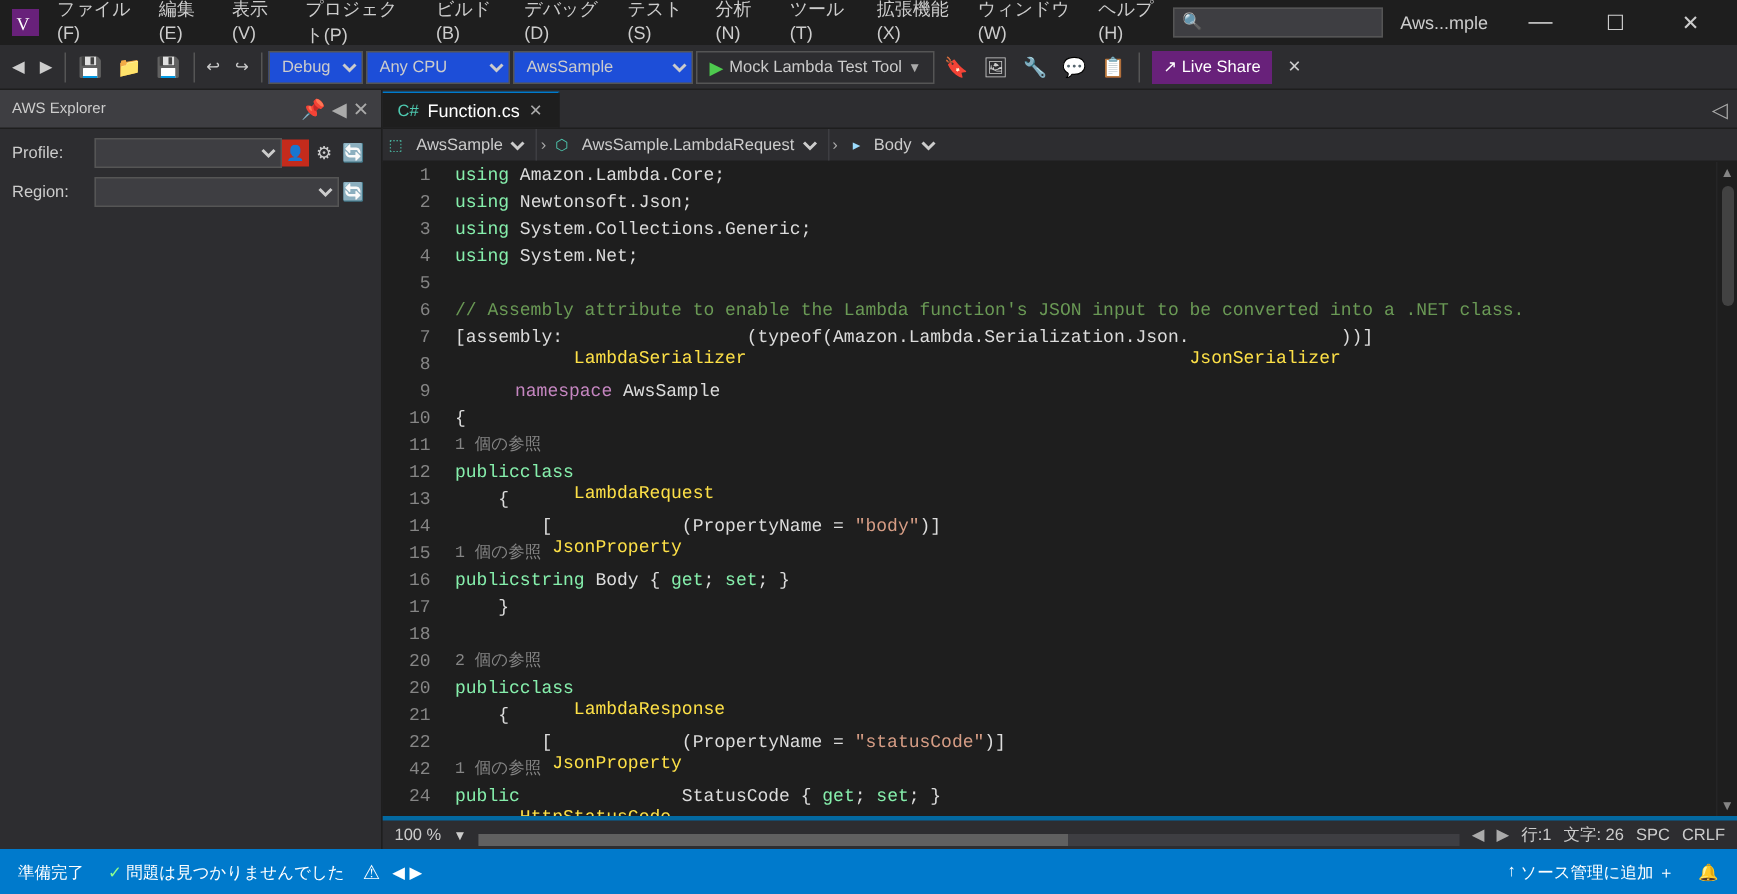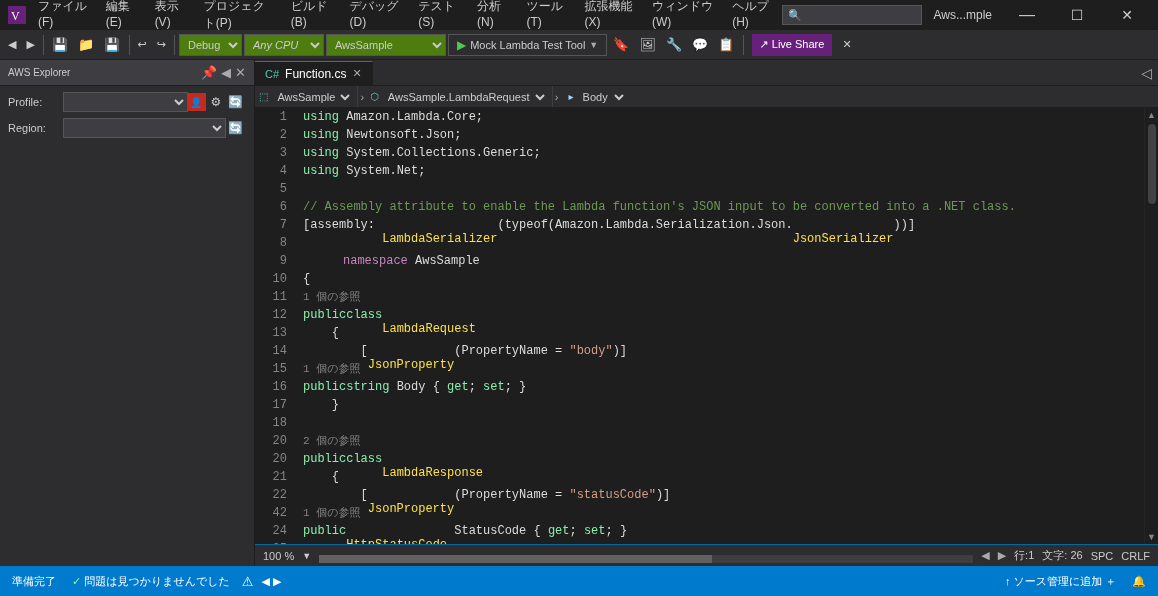--- a/index.html
+++ b/index.html
@@ -84,21 +84,21 @@
       gap: 2px;
     }
     .toolbar-separator {
       width: 1px;
       height: 20px;
       background: #555;
       margin: 0 2px;
     }
     .toolbar-dropdown {
       height: 22px;
-      background: #4d7c0f;
+      background: #1d4ed8;
       border: 1px solid #555;
       color: #ccc;
       font-size: 11px;
       padding: 0 4px;
       cursor: pointer;
     }
     .toolbar-run-btn {
       height: 22px;
       background: transparent;
       border: 1px solid #555;
@@ -415,21 +415,21 @@
   <button class="toolbar-btn" style="font-size:13px;">💾</button>
   <button class="toolbar-btn" style="font-size:13px;">📁</button>
   <button class="toolbar-btn" style="font-size:13px;">💾</button>
   <div class="toolbar-separator"></div>
   <button class="toolbar-btn">↩</button>
   <button class="toolbar-btn">↪</button>
   <div class="toolbar-separator"></div>
   <select class="toolbar-dropdown">
     <option>Debug</option>
   </select>
-  <select class="toolbar-dropdown" style="width:80px;font-style:italic;">
+  <select class="toolbar-dropdown" style="width:96px;">
     <option>Any CPU</option>
   </select>
   <select class="toolbar-dropdown" style="width:120px;">
     <option>AwsSample</option>
   </select>
   <button class="toolbar-run-btn">
     <span class="run-triangle">▶</span>
     <span>Mock Lambda Test Tool</span>
     <span style="font-size:9px;color:#aaa;">▼</span>
   </button>
@@ -540,21 +540,21 @@
 
       <div class="code-scroll-track">
         <div class="code-scroll-btn">▲</div>
         <div style="flex:1;position:relative;width:100%;">
           <div style="width:8px;height:80px;background:#424242;border-radius:4px;margin:2px auto;"></div>
         </div>
         <div class="code-scroll-btn">▼</div>
       </div>
     </div>
 
-    <div style="height:22px;background:#2d2d30;border-top:1px solid #0369a1;display:flex;align-items:center;padding:0 8px;font-size:11px;color:#ccc;gap:8px;">
+    <div style="height:22px;background:#2d2d30;border-top:3px solid #0369a1;display:flex;align-items:center;padding:0 8px;font-size:11px;color:#ccc;gap:8px;">
       <span>100 %</span>
       <span style="font-size:9px;">▼</span>
       <div style="flex:1;">
         <div style="height:8px;background:#3e3e42;margin-top:7px;position:relative;">
           <div style="position:absolute;left:0;top:0;width:60%;height:100%;background:#606060;"></div>
         </div>
       </div>
       <button style="background:transparent;border:none;color:#aaa;cursor:pointer;font-size:11px;">◀</button>
       <button style="background:transparent;border:none;color:#aaa;cursor:pointer;font-size:11px;">▶</button>
       <span>行:1</span>

